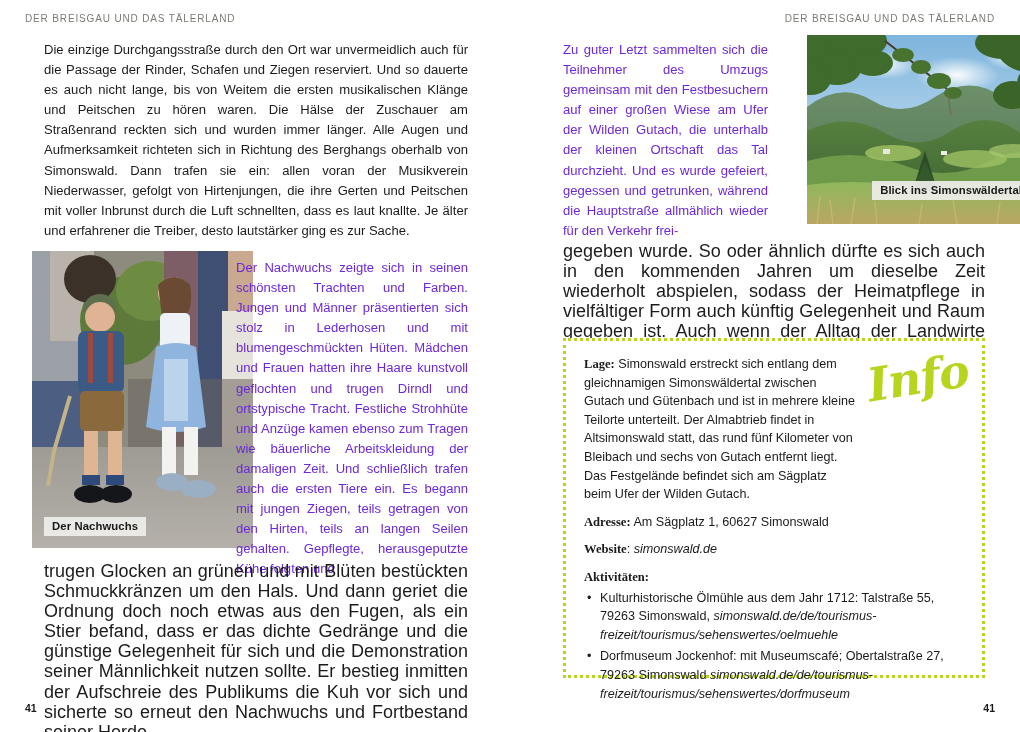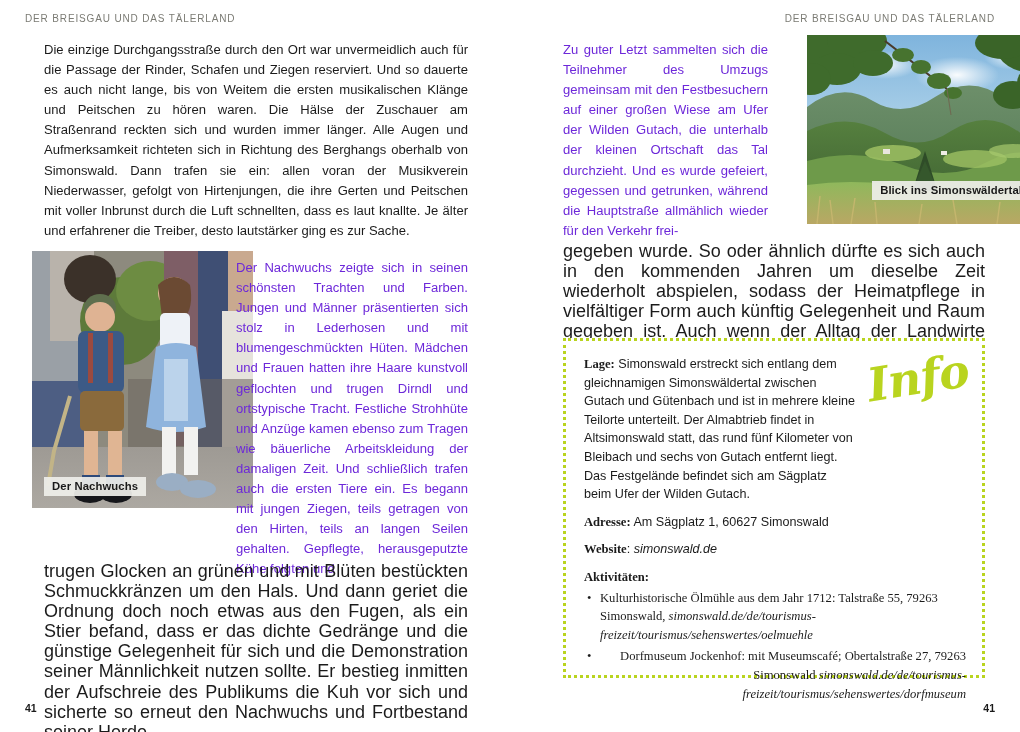--- a/index.html
+++ b/index.html
@@ -83,21 +83,21 @@
   .fig-landscape {
     left: 775px;
     top: 35px;
     width: 245px;
     height: 189px;
   }
   .fig-children {
     left: 0px;
     top: 251px;
     width: 221px;
-    height: 257px;
+    height: 297px;
   }
 
   .caption {
     position: absolute;
     background: rgba(238,238,233,0.93);
     color: #1a1a1a;
     font-size: 11.3px;
     font-weight: 700;
     letter-spacing: 0.1px;
     padding: 3px 8px 4px 8px;
@@ -151,29 +151,29 @@
     font-size: 12.6px;
     line-height: 18.6px;
     color: #1b1b1b;
   }
   .info-lead { width: 272px; }
   .info-full { width: 100%; }
   .info-text b { font-weight: 700; font-family: Liberation Serif, serif; }
 
   .info-block { margin-top: 9px; }
 
-  .info-list { margin: 1px 0 0 0; padding: 0; list-style: none; font-family: Liberation Serif, serif; }
+  .info-list { margin: 1px 0 0 0; padding: 0; list-style: none; }
   .info-list li {
     position: relative;
     padding-left: 16px;
     margin-top: 2px;
     font-size: 12.6px;
     line-height: 18.6px;
   }
-  .info-list li + li { margin-top: 3px; text-align: right; }
+  .info-list li + li { margin-top: 3px; }
   .info-list li::before {
     content: "\2022";
     position: absolute;
     left: 3px;
     top: 0;
     font-size: 12.6px;
     line-height: 18.6px;
   }
   .url { font-style: italic; }
 </style>

